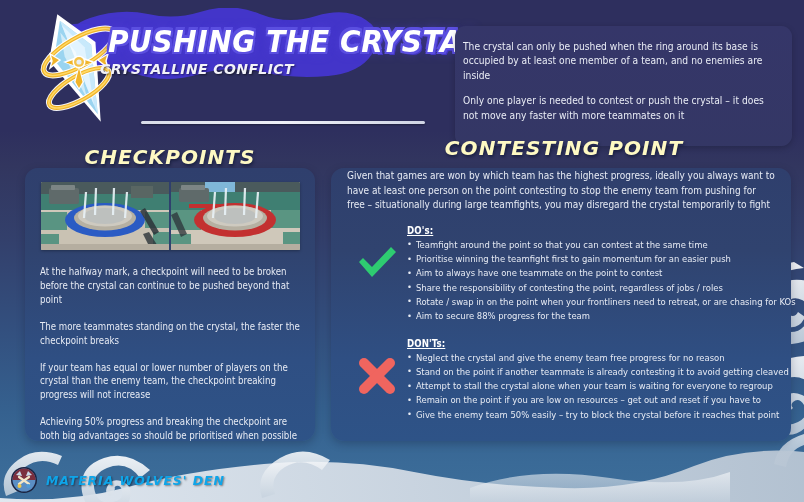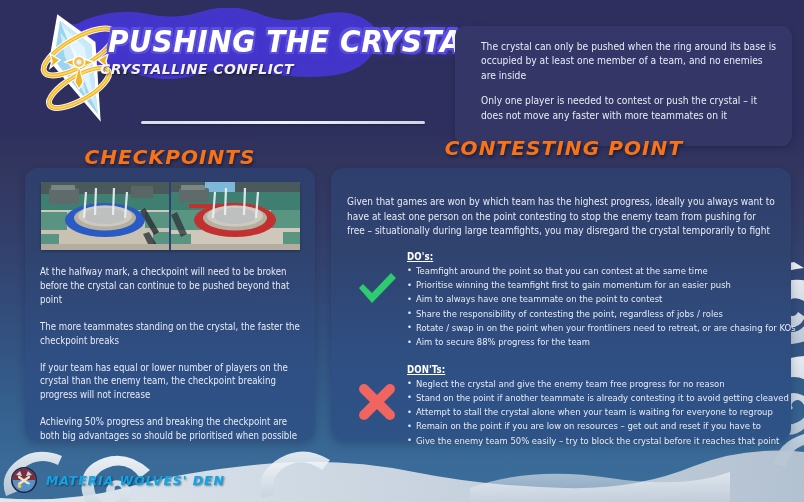--- a/index.html
+++ b/index.html
@@ -55,50 +55,50 @@
     background:linear-gradient(90deg,#d8dce8,#eef0f8 50%,#cfd4e4);
     border-radius:2px; z-index:4;
     box-shadow:0 1px 2px rgba(0,0,0,.35);
   }
 
   
   #topinfo {
     position:absolute; left:455px; top:26px; width:337px; height:120px;
     background:linear-gradient(180deg,#353669 0%,#343765 100%);
     border-radius:11px; z-index:5;
-    padding:14px 16px 0 26px;
+    padding:14px 16px 0 8px;
     box-shadow:0 2px 6px rgba(0,0,0,.20);
   }
   #topinfo p {
     color:#e9ecf5; font-size:10.2px; line-height:1.42;
     letter-spacing:.02px;
   }
   #topinfo p + p { margin-top:11px; }
 
   
   .sec-head {
     position:absolute; z-index:6;
     font-family:"DejaVu Sans","Liberation Sans",sans-serif;
     font-weight:bold; font-style:italic;
-    color:#f97316; font-size:20px; letter-spacing:1.1px;
+    color:#fef9c3; font-size:20px; letter-spacing:1.1px;
     text-shadow:1px 2px 3px rgba(12,18,45,.6);
     text-align:center;
   }
   #head-checkpoints { left:25px; top:145px; width:290px; }
   #head-contesting  { left:330px; top:136px; width:468px; }
 
   
   .panel {
     position:absolute; z-index:5;
     background:linear-gradient(180deg,#2f3f6d 0%,#30436f 30%,#2f4f83 70%,#2e5387 100%);
     border-radius:13px;
     box-shadow:0 3px 8px rgba(10,16,40,.25);
   }
   #panel-left  { left:25px; top:168px; width:290px; height:273px; padding:14px 15px; }
-  #panel-right { left:331px; top:168px; width:460px; height:273px; padding:27px 16px; }
+  #panel-right { left:331px; top:168px; width:460px; height:273px; padding:1px 16px; }
 
   
   #shot-pair {
     width:259px; height:68px; margin:0 auto 0;
     display:flex; gap:2px; overflow:hidden; border-radius:1px;
     box-shadow:0 1px 3px rgba(0,0,0,.3);
   }
   .shot { width:128.5px; height:68px; position:relative; overflow:hidden; background:#7d8a84; }
 
   #panel-left p {

